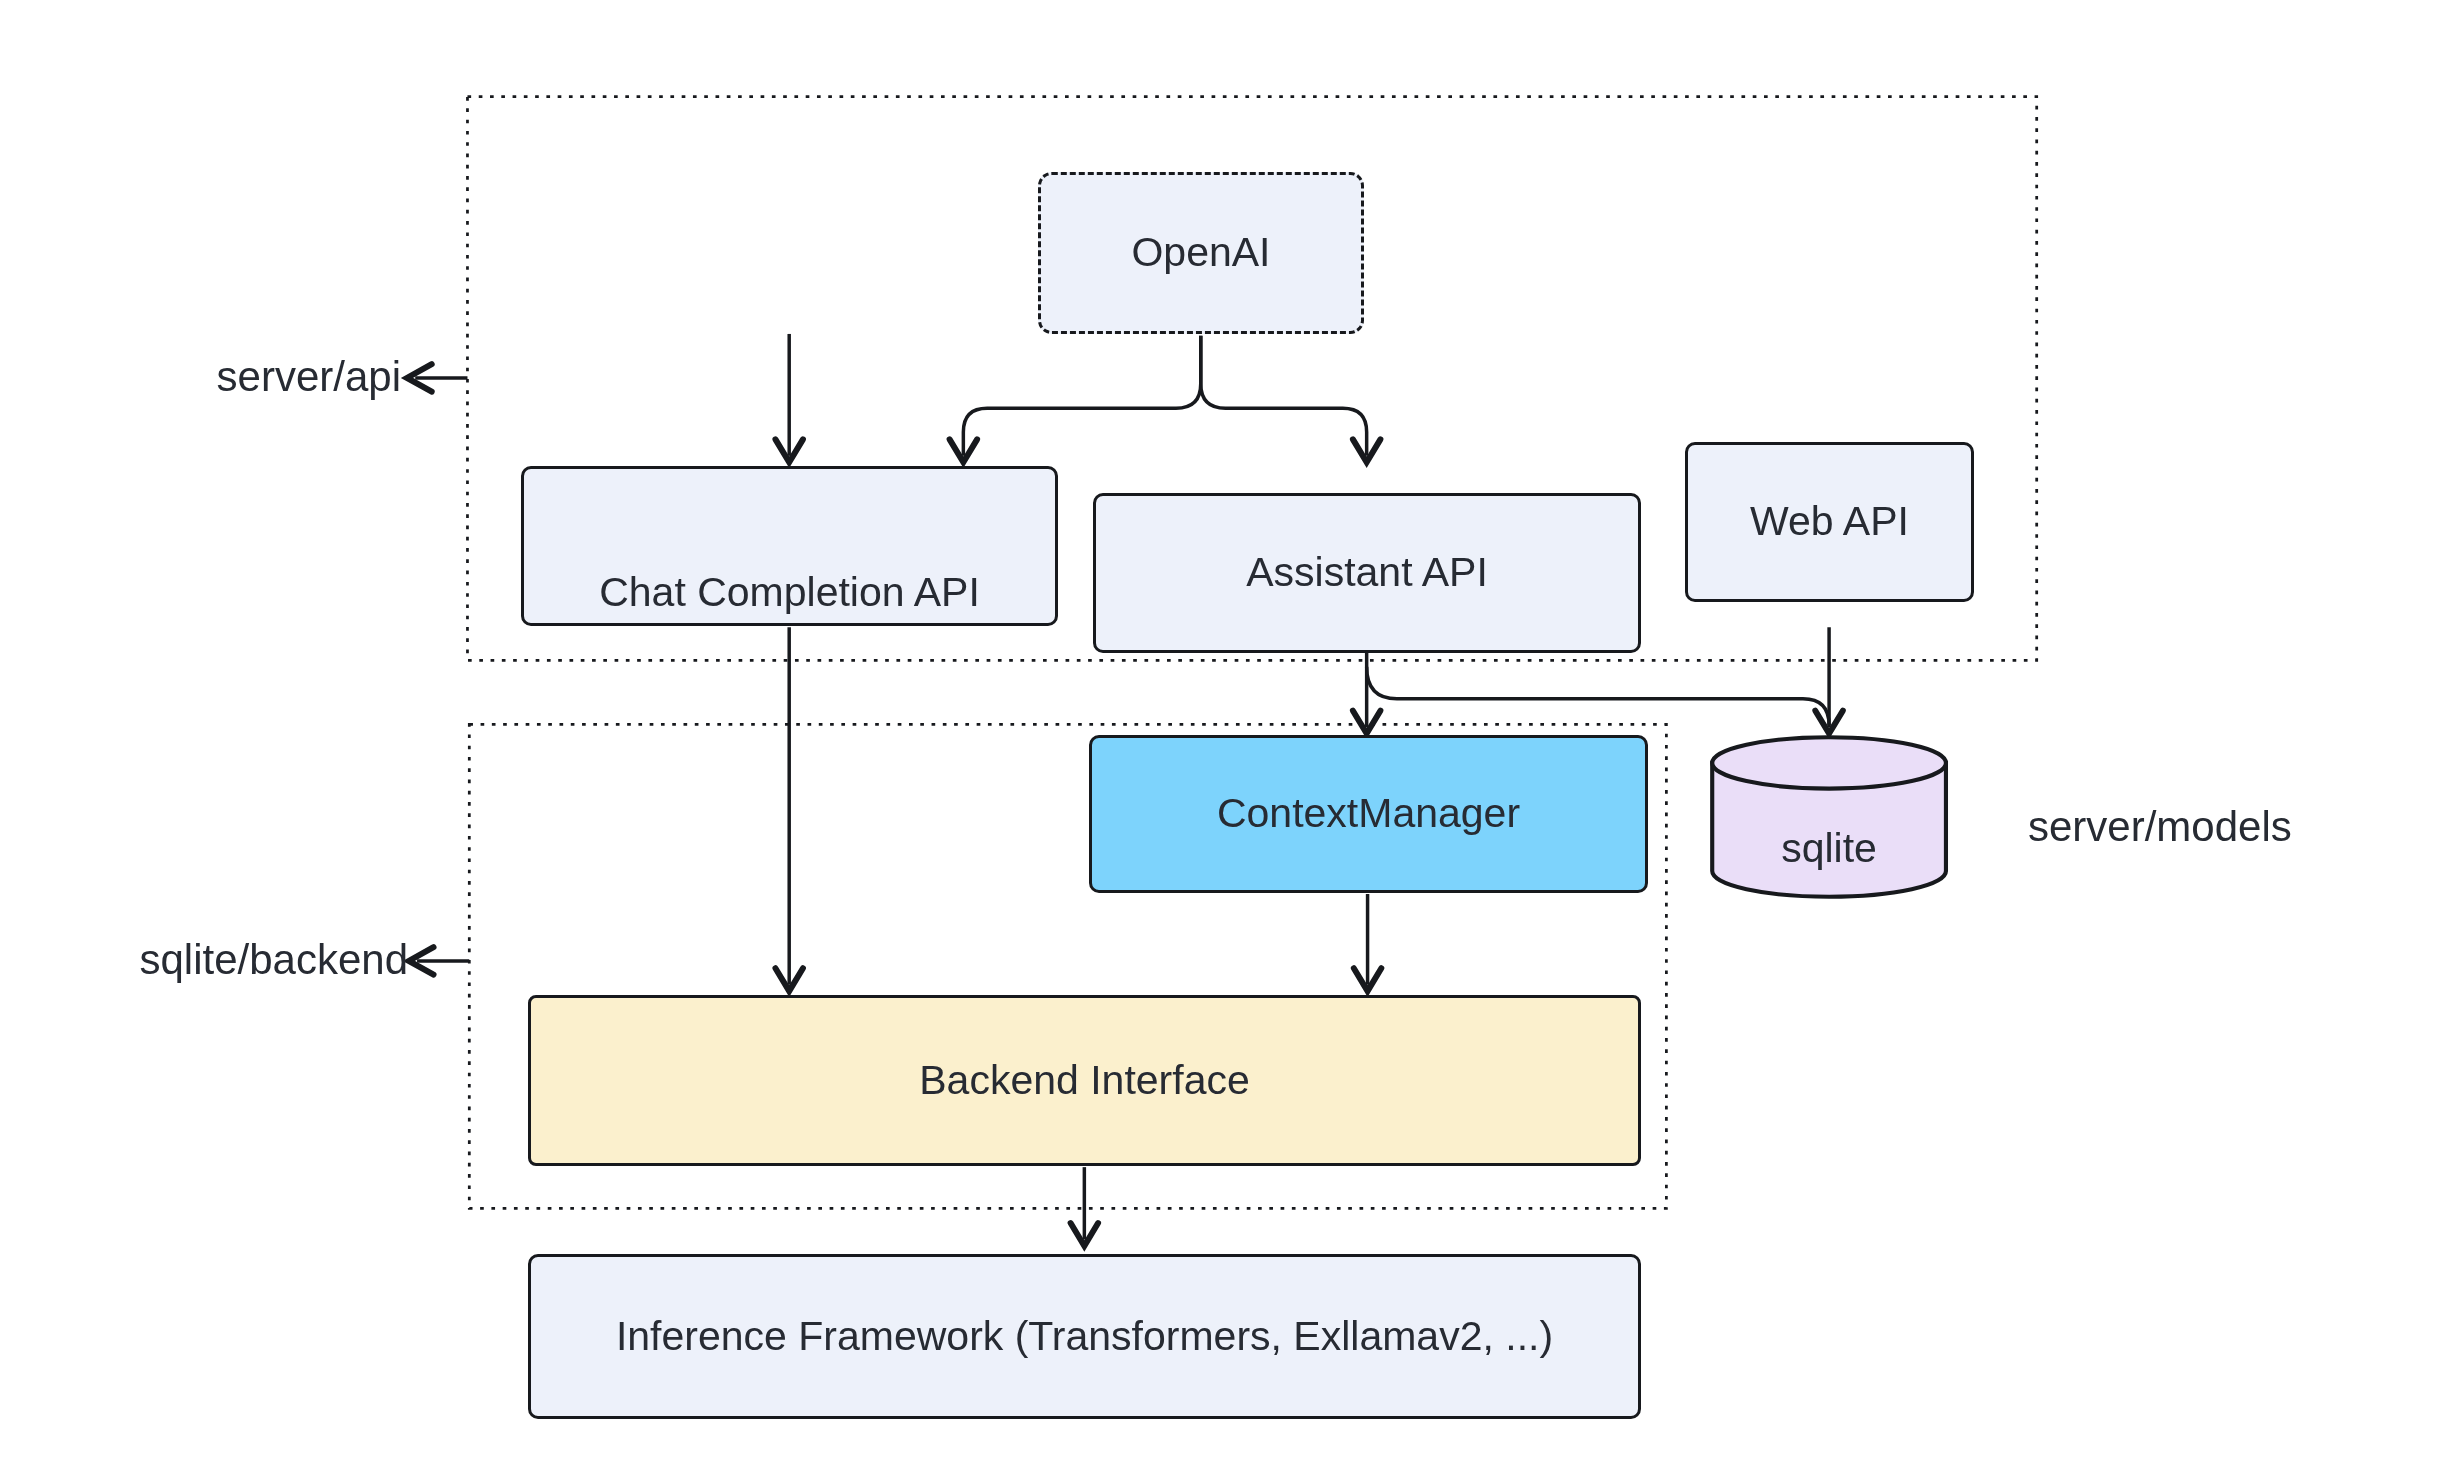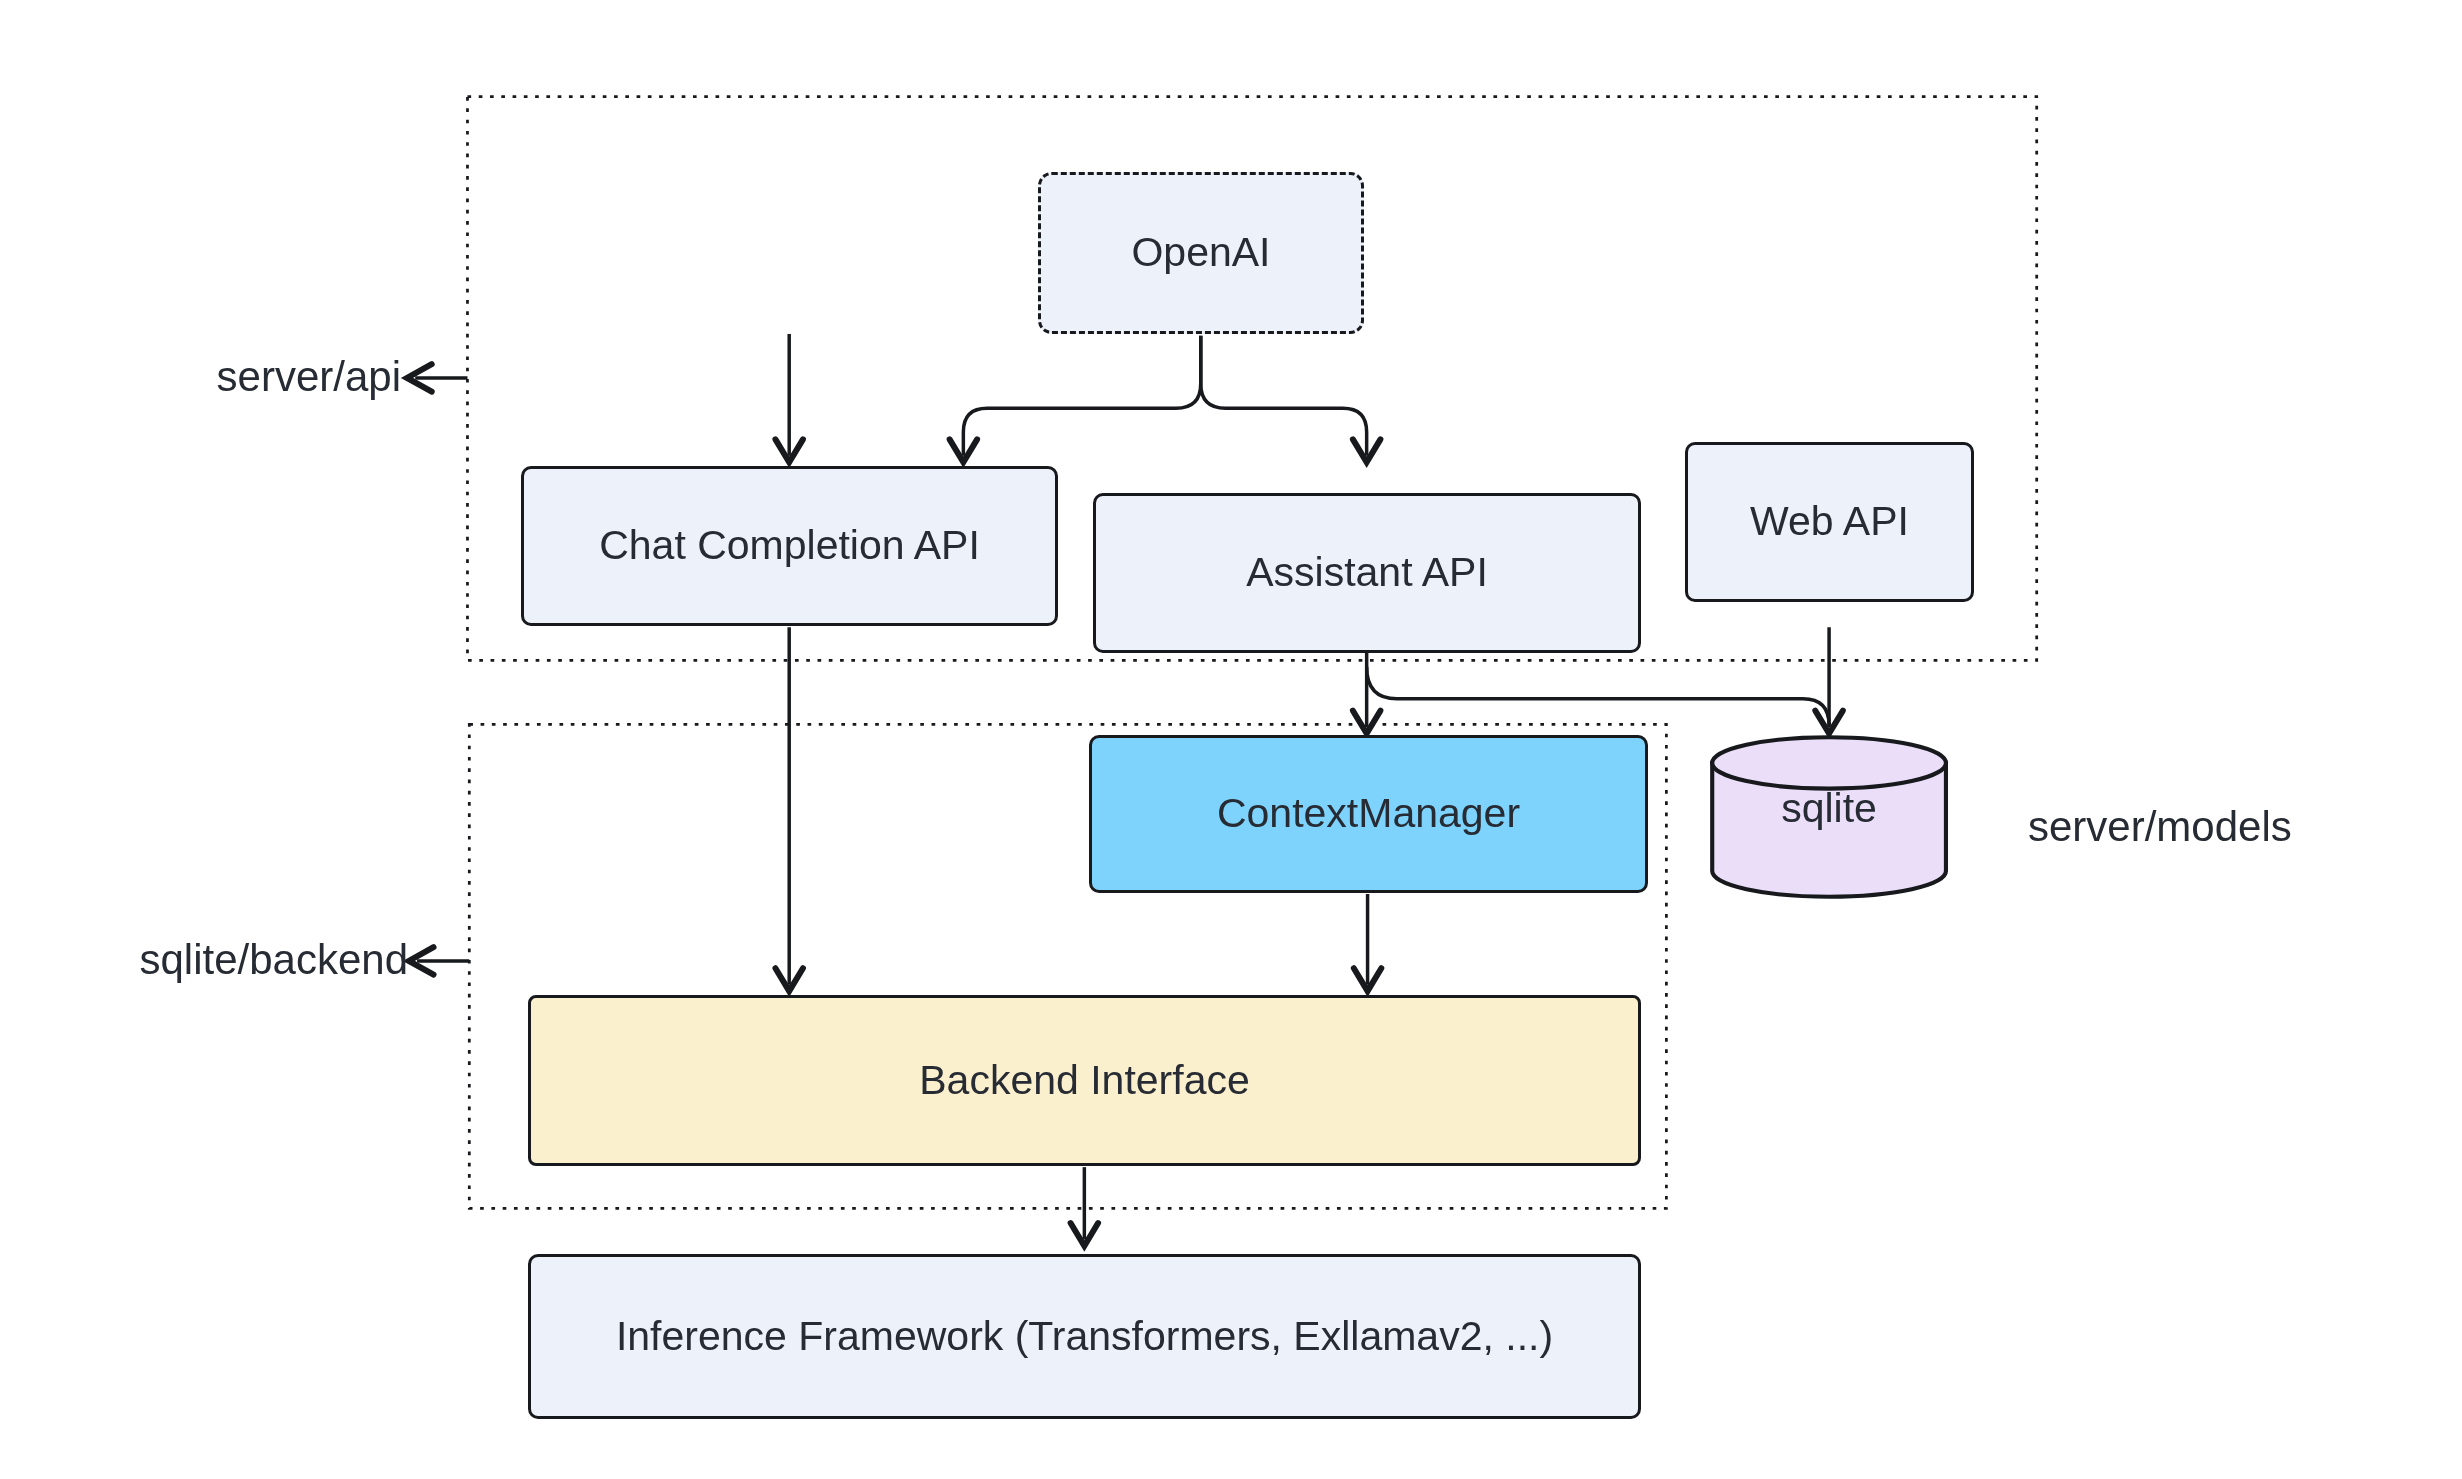--- a/index.html
+++ b/index.html
@@ -61,21 +61,21 @@
   }
   .node.dashed {
     border-style: dashed;
     border-radius: 13.8px;
   }
   .node.green  { background: #7dd3fc; }
   .node.yellow { background: #fbf0cd; }
   .cyl-label {
     position: absolute;
     display: flex;
-    align-items: flex-start;
+    align-items: flex-end;
     justify-content: center;
     font-size: 41px;
     background: transparent;
   }
   .side-label {
     position: absolute;
     font-size: 42px;
     white-space: nowrap;
   }
   .side-label.right-align { text-align: right; }
@@ -126,21 +126,21 @@
 
     <path class="edge" d="M512 1048 H455"></path>
     <path class="arrowhead" d="M473 1033 L446 1048 L473 1063"></path>
   </svg>
 
 
   <div class="node dashed" style="left:1038px; top:172px; width:326px; height:162px;">
     <span>OpenAI</span>
   </div>
 
-  <div class="node" style="left:521px; top:466px; width:537px; height:160px;">
+  <div class="node" style="left:521px; top:466px; width:537px; height:160px;justify-content:flex-end;">
     <span>Chat Completion API</span>
   </div>
 
   <div class="node" style="left:1093px; top:493px; width:548px; height:160px;">
     <span>Assistant API</span>
   </div>
 
   <div class="node" style="left:1685px; top:442px; width:289px; height:160px;">
     <span>Web API</span>
   </div>

